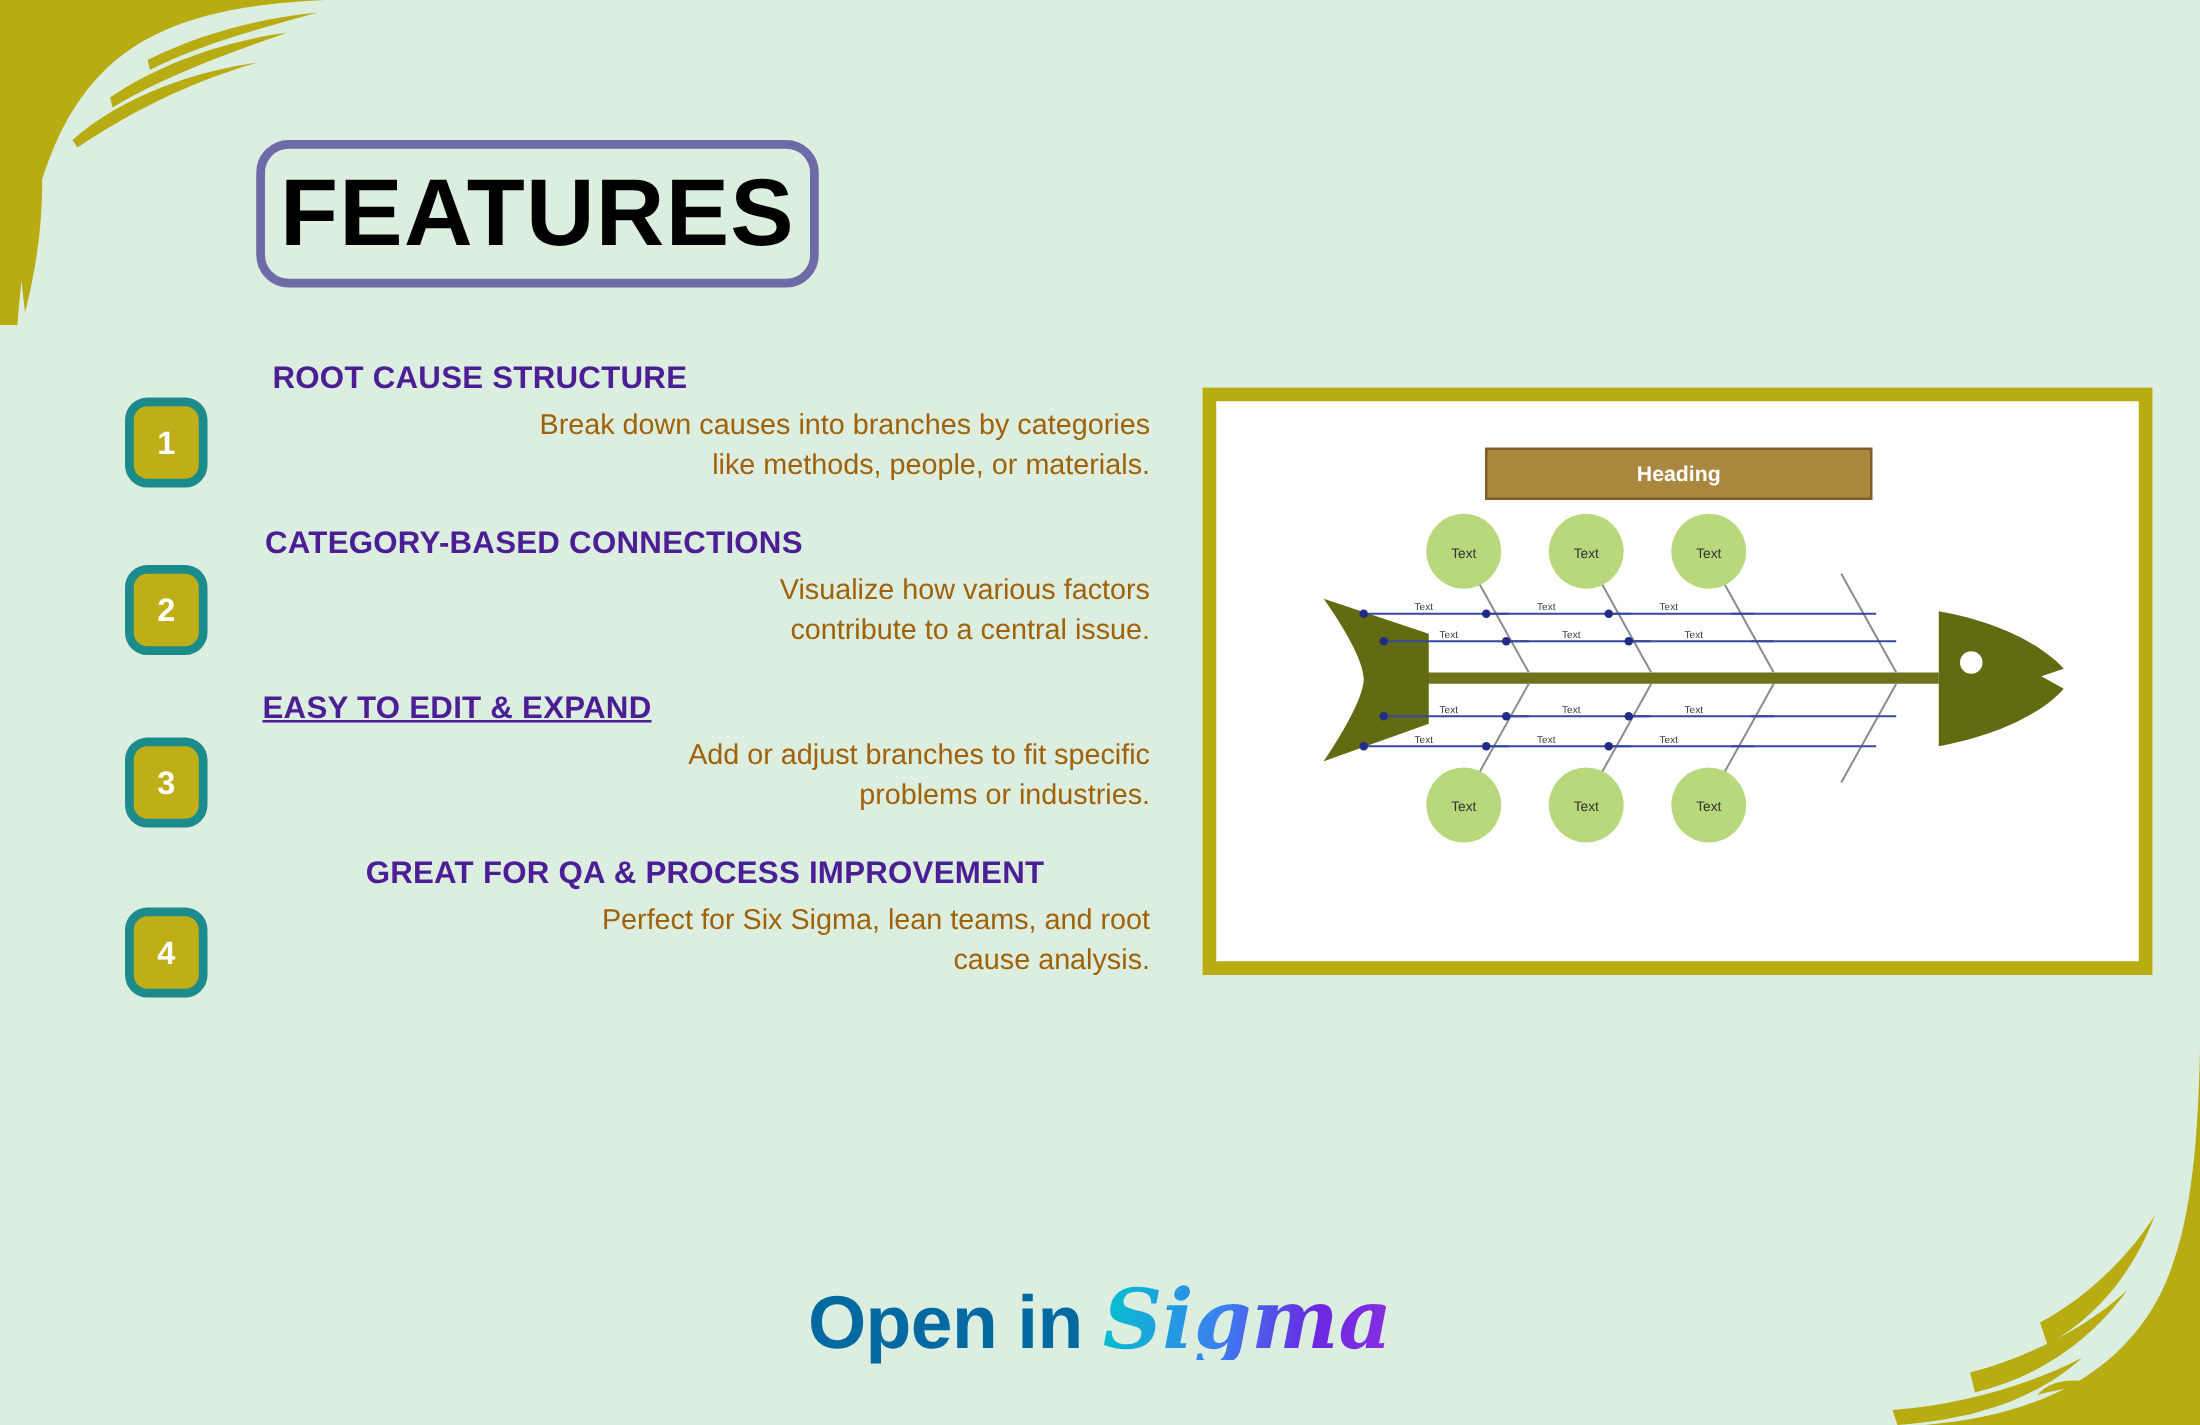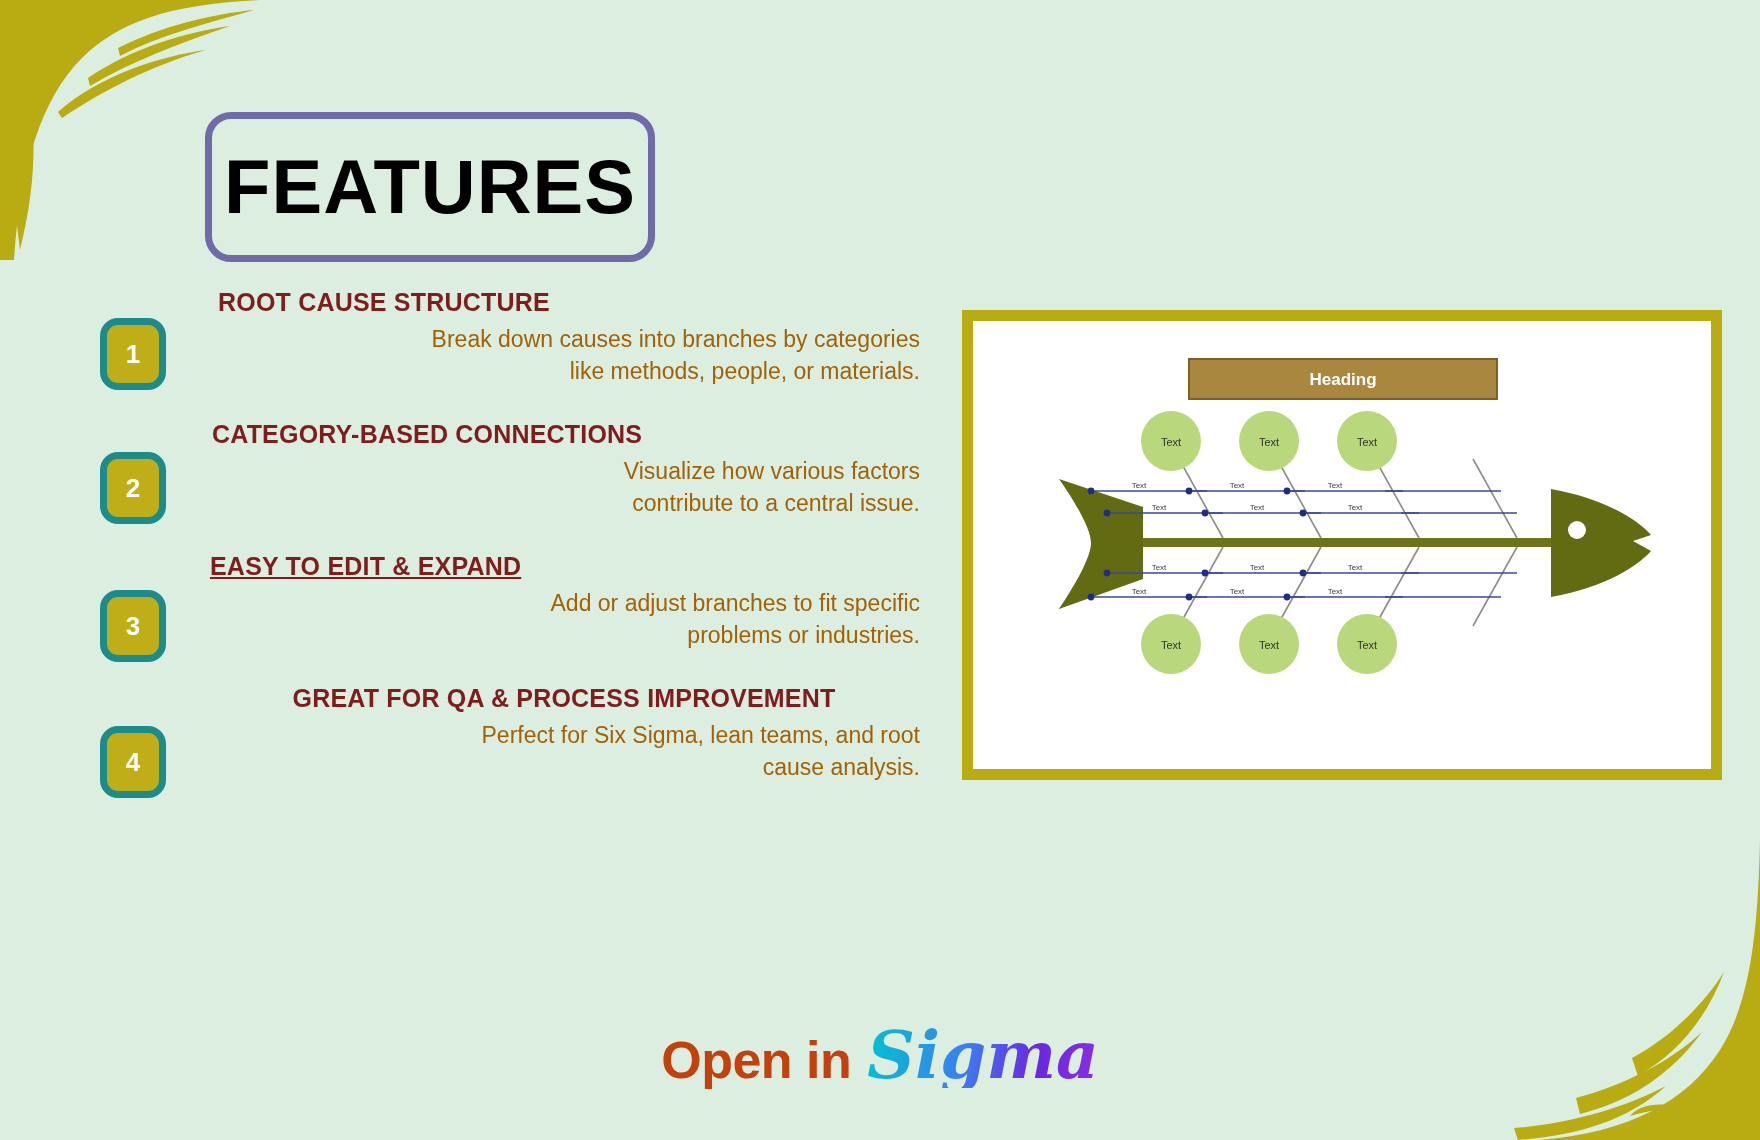--- a/index.html
+++ b/index.html
@@ -13,21 +13,21 @@
 
   
   .corner { position:absolute; pointer-events:none; }
   #corner-tl { top:0; left:0; width:260px; height:260px; }
   #corner-br { right:0; bottom:0; width:280px; height:300px; }
 
   
   #features-title-box {
     position:absolute;
     left:205px; top:112px;
-    width:450px; height:150px;
+    width:450px; height:118px;
     border:7px solid #6f6aa8;
     border-radius:26px;
     display:flex; align-items:center; justify-content:center;
   }
   #features-title-text {
     font-size:76px;
     font-weight:700;
     letter-spacing:1px;
     color:#000;
     line-height:1;
@@ -54,21 +54,21 @@
     border-radius:18px;
     background:#bfae18;
     display:flex; align-items:center; justify-content:center;
     color:#ffffff;
     font-size:26px;
     font-weight:700;
   }
   .feature-heading {
     font-size:25px;
     font-weight:700;
-    color:#7f1d1d;
+    color:#4c1d95;
     letter-spacing:0.2px;
     margin-bottom:7px;
     white-space:nowrap;
   }
   .feature-desc {
     font-size:23px;
     color:#a16207;
     line-height:1.38;
     padding-left:8px;
     white-space:pre-line;
@@ -100,23 +100,23 @@
     position:absolute;
     left:0; right:0;
     top:1022px;
     text-align:center;
     display:flex;
     align-items:baseline;
     justify-content:center;
     gap:16px;
   }
   #footer-open-in {
-    font-size:52px;
-    font-weight:700;
-    color:#c2410c;
+    font-size:60px;
+    font-weight:700;
+    color:#0369a1;
     letter-spacing:-0.5px;
   }
   #footer-canva {
     font-size:66px;
     font-weight:700;
     font-style:italic;
     font-family:"DejaVu Serif", serif;
     background:linear-gradient(100deg,#00c4cc 0%,#3b7ff0 42%,#6a28e0 72%,#8b2ee0 100%);
     -webkit-background-clip:text;
     background-clip:text;

